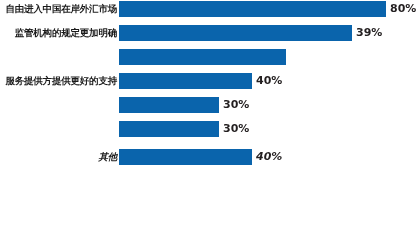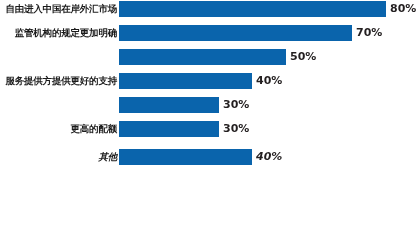--- a/index.html
+++ b/index.html
@@ -72,47 +72,45 @@
       <span class="bar" style="width:267px;"></span>
     </div>
     <div class="value-label" style="left:390px;">80%</div>
   </div>
 
   <div class="row" style="top:25px;padding-left:19px;">
     <div class="cat-label">监管机构的规定更加明确</div>
     <div class="bar-wrap">
       <span class="bar" style="width: 233px;"></span>
     </div>
-    <div class="value-label" style="left: 356px;">70%</div>
+    <div class="value-label" style="left: 356px;">39%</div>
   </div>
 
   <div class="row" style="top:49px;">
     <div class="bar-wrap">
       <span class="bar" style="width:167px;"></span>
     </div>
-    <div class="value-label" style="left:290px;">50%</div>
   </div>
 
   <div class="row" style="top:73px;padding-left:12px;">
     <div class="cat-label">服务提供方提供更好的支持</div>
     <div class="bar-wrap">
       <span class="bar" style="width:133px;"></span>
     </div>
     <div class="value-label" style="left:256px;">40%</div>
   </div>
 
   <div class="row" style="top:97px;">
     <div class="bar-wrap">
       <span class="bar" style="width:100px;"></span>
     </div>
     <div class="value-label" style="left:223px;">30%</div>
   </div>
 
   <div class="row" style="top:121px;">
-    <div class="cat-label">更高的配额</div>
     <div class="bar-wrap">
       <span class="bar" style="width:100px;"></span>
     </div>
     <div class="value-label" style="left:223px;">30%</div>
   </div>
 
   <div class="row" style="top:149px;font-style:italic;">
     <div class="cat-label">其他</div>
     <div class="bar-wrap">
       <span class="bar" style="width:133px;"></span>

